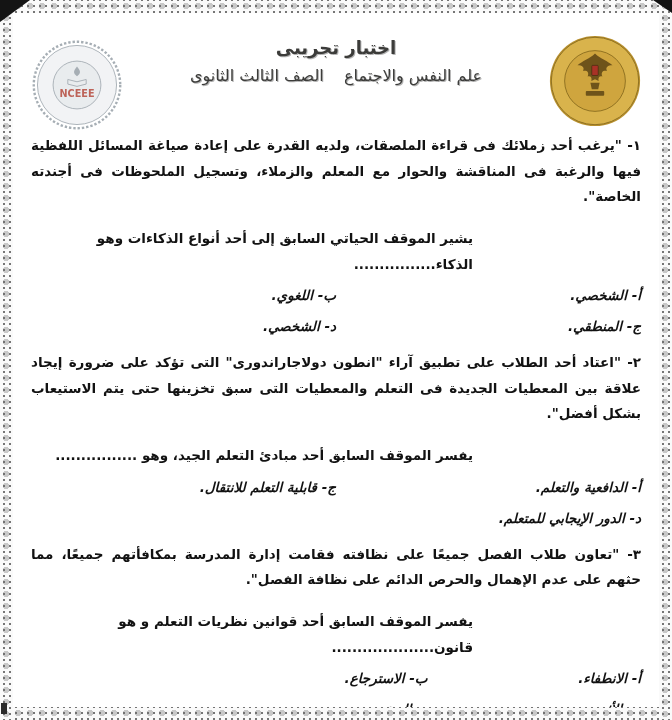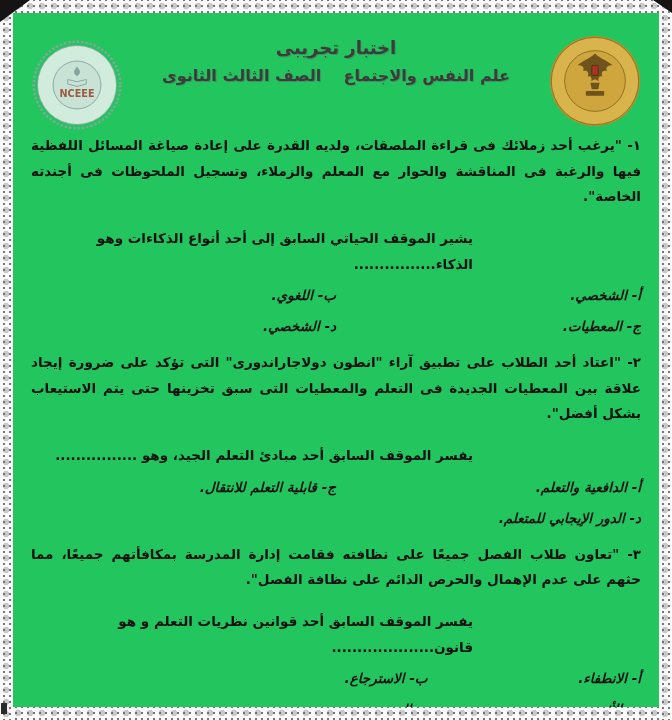--- a/index.html
+++ b/index.html
@@ -1,19 +1,19 @@
 <!DOCTYPE html>
 <html dir="rtl" lang="ar"><head>
 <meta charset="utf-8">
 <style>
   * { margin:0; padding:0; box-sizing:border-box; }
   body { background:#e9e9e9; font-family:"DejaVu Sans", sans-serif; }
   .page {
     position:relative; width:672px; height:720px; margin:0 auto;
-    background:#22c55e; direction:rtl; overflow:hidden;
+    background:#ffffff; direction:rtl; overflow:hidden;
   }
   
   .frame {
     position:absolute; z-index:2; background-color:#fafafa;
     background-image:
       radial-gradient(circle, rgba(110,110,110,.95) 1px, transparent 1.5px),
       radial-gradient(circle, rgba(150,150,150,.5) 3px, transparent 3.4px);
     background-size:6px 6px, 12px 12px;
     background-position:1px 3px, 0 0;
   }
@@ -35,21 +35,21 @@
   }
 
   
   .header { display:flex; justify-content:space-between; align-items:flex-start; height:100px; }
   .titles { flex:1; text-align:center; padding-top:10px; }
   .title1 {
     font-size:18px; font-weight:bold; color:#3c3c3a; white-space:pre-wrap;
     text-shadow:1px 1px 0 rgba(90,90,90,.45);
   }
   .title2 {
-    font-size:16px; font-weight:bold; color:#3c3c3a; margin-top:8px; white-space:pre-wrap;
+    font-size:16px; font-weight:normal; color:#3c3c3a; margin-top:8px; white-space:pre-wrap;
     text-shadow:1px 1px 0 rgba(90,90,90,.45);
   }
   .logo { flex:0 0 auto; }
   .logo-ministry { margin-top:8px; }
   .logo-nceee { margin-top:12px; opacity:.85;text-align:right; }
 
   
   .q-text {
     font-size:13.5px; font-weight:bold; color:#121212;
     line-height:1.9; text-align:justify; margin:6px 0 2px;
@@ -127,21 +127,21 @@
     </header>
 
     <main>
 
       <section class="question">
         <p class="q-text">١- "يرغب أحد زملائك فى قراءة الملصقات، ولديه القدرة على إعادة صياغة المسائل اللفظية فيها والرغبة فى المناقشة والحوار مع المعلم والزملاء، وتسجيل الملحوظات فى أجندته الخاصة".</p>
         <p class="q-prompt">يشير الموقف الحياتي السابق إلى أحد أنواع الذكاءات وهو الذكاء................</p>
         <div class="options">
           <span class="opt">أ- الشخصي.</span>
           <span class="opt">ب- اللغوي.</span>
-          <span class="opt">ج- المعطيات.</span>
+          <span class="opt">ج- المنطقي.</span>
           <span class="opt">د- الشخصي.</span>
         </div>
       </section>
 
       <section class="question">
         <p class="q-text">٢- "اعتاد أحد الطلاب على تطبيق آراء "انطون دولاجاراندورى" التى تؤكد على ضرورة إيجاد علاقة بين المعطيات الجديدة فى التعلم والمعطيات التى سبق تخزينها حتى يتم الاستيعاب بشكل أفضل".</p>
         <p class="q-prompt">يفسر الموقف السابق أحد مبادئ التعلم الجيد، وهو ................</p>
         <div class="options">
           <span class="opt">أ- الدافعية والتعلم.</span>
           <span class="opt">ج- قابلية التعلم للانتقال.</span>

